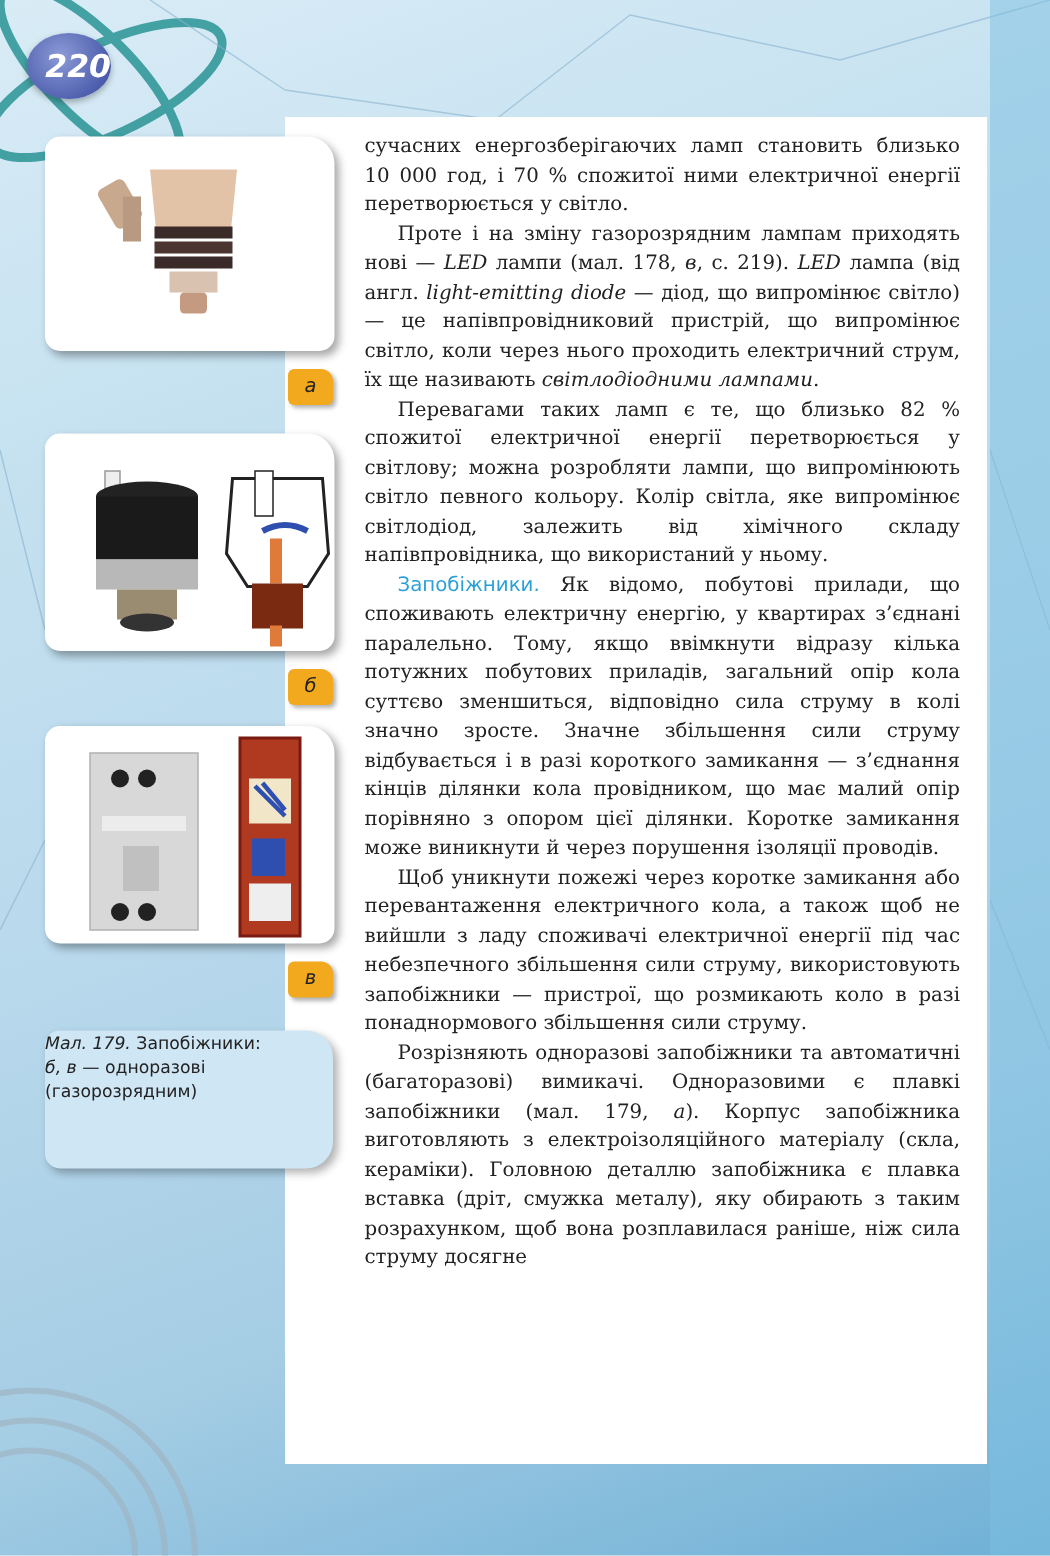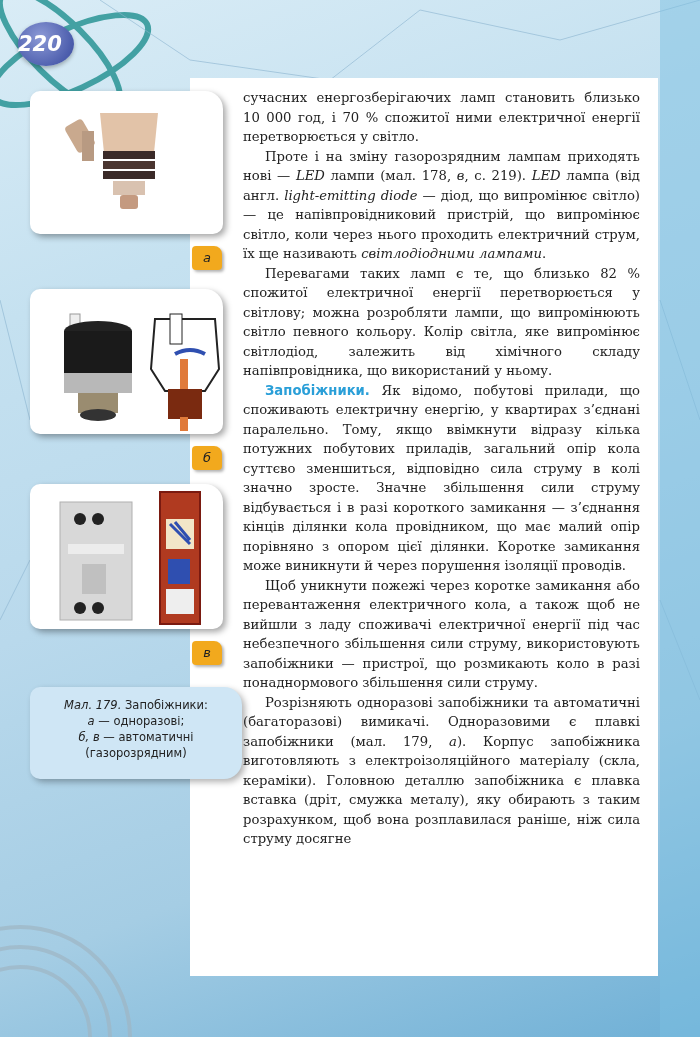--- a/index.html
+++ b/index.html
@@ -7,47 +7,47 @@
     width:700px; height:1037px; position:relative; overflow:hidden;
     font-family:"DejaVu Serif", serif;
     background: linear-gradient(160deg, #d9ecf6 0%, #c5e1f0 25%, #b9d9ec 50%, #a5cde4 75%, #6fb0d6 100%);
   }
   .bg-deco { position:absolute; inset:0; pointer-events:none; }
   .page-badge {
     position:absolute; left:18px; top:22px; width:56px; height:44px; border-radius:50%;
     background: radial-gradient(circle at 40% 35%, #8c9ad6 0%, #4e5fae 70%, #3a4a98 100%);
     box-shadow: 0 2px 4px rgba(0,0,0,.3);
     color:#fff; font-family:"DejaVu Sans", sans-serif; font-style:italic; font-weight:bold;
-    font-size:21px; line-height:44px; text-align:left;
+    font-size:21px; line-height:44px; text-align:right;
   }
   .text-panel {
     position:absolute; left:190px; top:78px; width:468px; height:898px; background:#fff;
   }
   .text-body {
     position:absolute; left:243px; top:88px; width:397px;
     font-size:13.2px; line-height:19.5px; color:#222; text-align:justify;
   }
   .text-body p { margin:0; text-indent:22px; }
   .text-body p.cont { text-indent:0; }
   .text-body em { }
-  .heading { color:#2a9fd8; font-weight:bold; font-family:"DejaVu Sans", sans-serif;margin-top:16px; }
+  .heading { color:#2a9fd8; font-weight:normal; font-family:"DejaVu Sans", sans-serif;margin-top:16px; }
   .figure-card {
     position:absolute; left:30px; width:193px; background:#fff; border-radius:10px 18px 10px 10px;
     box-shadow: 3px 3px 6px rgba(0,0,0,.35);
   }
   .fig-label {
     position:absolute; left:192px; width:30px; height:24px; background:#f2a91d; border-radius:4px 8px 4px 4px;
     box-shadow: 2px 2px 3px rgba(0,0,0,.3);
     font-family:"DejaVu Sans", sans-serif; font-style:italic; font-size:13px; line-height:24px; text-align:center; color:#222;
   }
   .caption {
-    position:absolute; left:30px; top:687px; width:212px; height:92px; background:#cfe6f5;
+    position:absolute; left:30px; top:687px; width:192px; height:92px; background:#cfe6f5;
     border-radius:10px 18px 18px 10px; box-shadow: 3px 3px 6px rgba(0,0,0,.3);
-    font-family:"DejaVu Sans", sans-serif; font-size:11.5px; line-height:16px; text-align:center; color:#222;
-    padding-top:10px; box-sizing:border-box;
+    font-family:"DejaVu Sans", sans-serif; font-size:11.5px; line-height:16px; color:#222;
+    box-sizing:border-box;
   }
   .caption em { font-style:italic; }
 </style>
 </head>
 <body>
 
 <svg class="bg-deco" width="700" height="1037" viewBox="0 0 700 1037">
   <g fill="none" stroke="#1f8f8f" stroke-width="6" opacity="0.8">
     <ellipse cx="70" cy="60" rx="85" ry="30" transform="rotate(-25 70 60)"></ellipse>
     <ellipse cx="60" cy="50" rx="80" ry="28" transform="rotate(45 60 50)"></ellipse>
@@ -120,22 +120,21 @@
     <rect x="136" y="35" width="28" height="30" fill="#f2e6c8"></rect>
     <path d="M140 40 l20 20 M145 38 l15 18" stroke="#2f4fb0" stroke-width="3"></path>
     <rect x="138" y="75" width="22" height="25" fill="#2f4fb0"></rect>
     <rect x="136" y="105" width="28" height="25" fill="#eee"></rect>
   </svg>
 </div>
 <div class="fig-label" style="top:641px;">в</div>
 
 <div class="caption">
   <div><em>Мал. 179.</em> <span>Запобіжники:</span></div>
-  <div><em>а</em><span> — одноразові;</span></div>
-  <div><em>б, в</em><span> — автоматичні</span></div>
+  <div><em>б, в</em><span> — одноразові</span></div>
   <div>(газорозрядним)</div>
 </div>
 
 <div class="text-body">
   <p class="cont">сучасних енергозберігаючих ламп становить близько 10 000 год, і 70 % спожитої ними електричної енергії перетворюється у світло.</p>
   <p><span>Проте і на зміну газорозрядним лампам приходять нові — </span><em>LED</em><span> лампи (мал. 178, </span><em>в</em><span>, с. 219). </span><em>LED</em><span> лампа (від англ. </span><em>light-emitting diode</em><span> — діод, що випромінює світло) — це напівпровідниковий пристрій, що випромінює світло, коли через нього проходить електричний струм, їх ще називають </span><em>світлодіодними лампами</em><span>.</span></p>
   <p>Перевагами таких ламп є те, що близько 82 % спожитої електричної енергії перетворюється у світлову; можна розробляти лампи, що випромінюють світло певного кольору. Колір світла, яке випромінює світлодіод, залежить від хімічного складу напівпровідника, що використаний у ньому.</p>
   <p><span class="heading">Запобіжники.</span><span> Як відомо, побутові прилади, що споживають електричну енергію, у квартирах з’єднані паралельно. Тому, якщо ввімкнути відразу кілька потужних побутових приладів, загальний опір кола суттєво зменшиться, відповідно сила струму в колі значно зросте. Значне збільшення сили струму відбувається і в разі короткого замикання — з’єднання кінців ділянки кола провідником, що має малий опір порівняно з опором цієї ділянки. Коротке замикання може виникнути й через порушення ізоляції проводів.</span></p>
   <p>Щоб уникнути пожежі через коротке замикання або перевантаження електричного кола, а також щоб не вийшли з ладу споживачі електричної енергії під час небезпечного збільшення сили струму, використовують запобіжники — пристрої, що розмикають коло в разі понаднормового збільшення сили струму.</p>
   <p><span>Розрізняють одноразові запобіжники та автоматичні (багаторазові) вимикачі. Одноразовими є плавкі запобіжники (мал. 179, </span><em>а</em><span>). Корпус запобіжника виготовляють з електроізоляційного матеріалу (скла, кераміки). Головною деталлю запобіжника є плавка вставка (дріт, смужка металу), яку обирають з таким розрахунком, щоб вона розплавилася раніше, ніж сила струму досягне</span></p>

